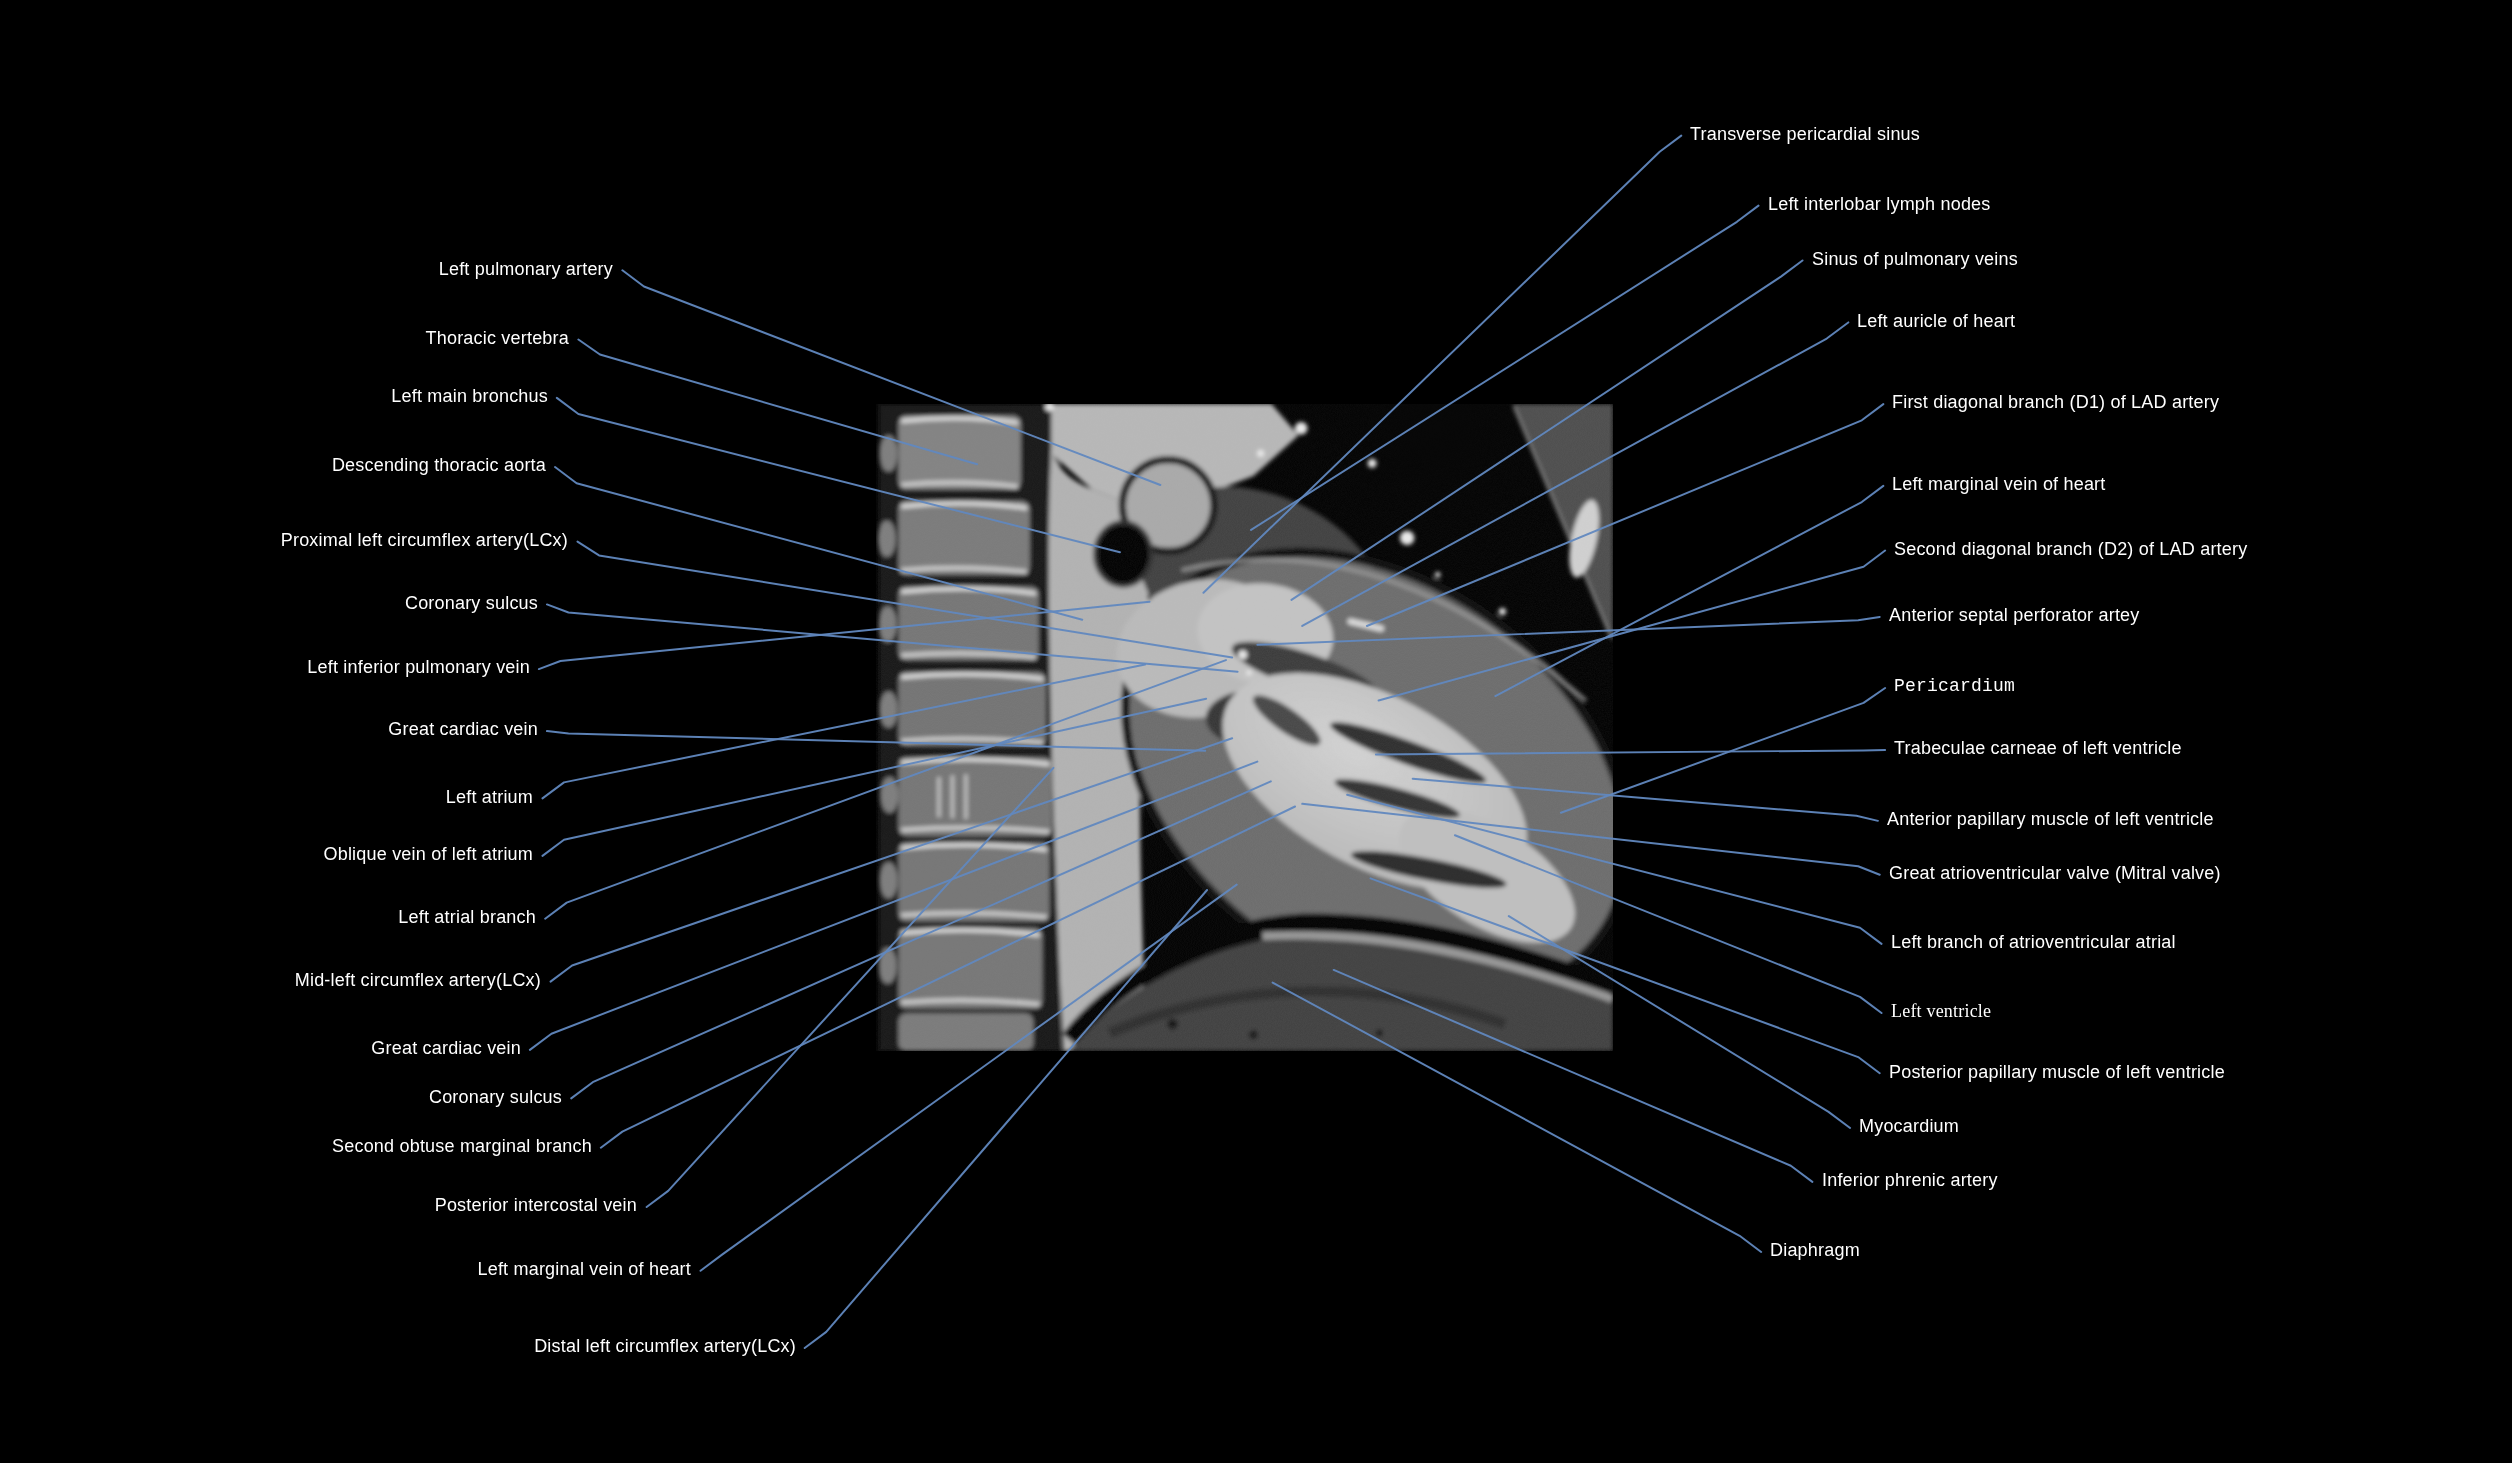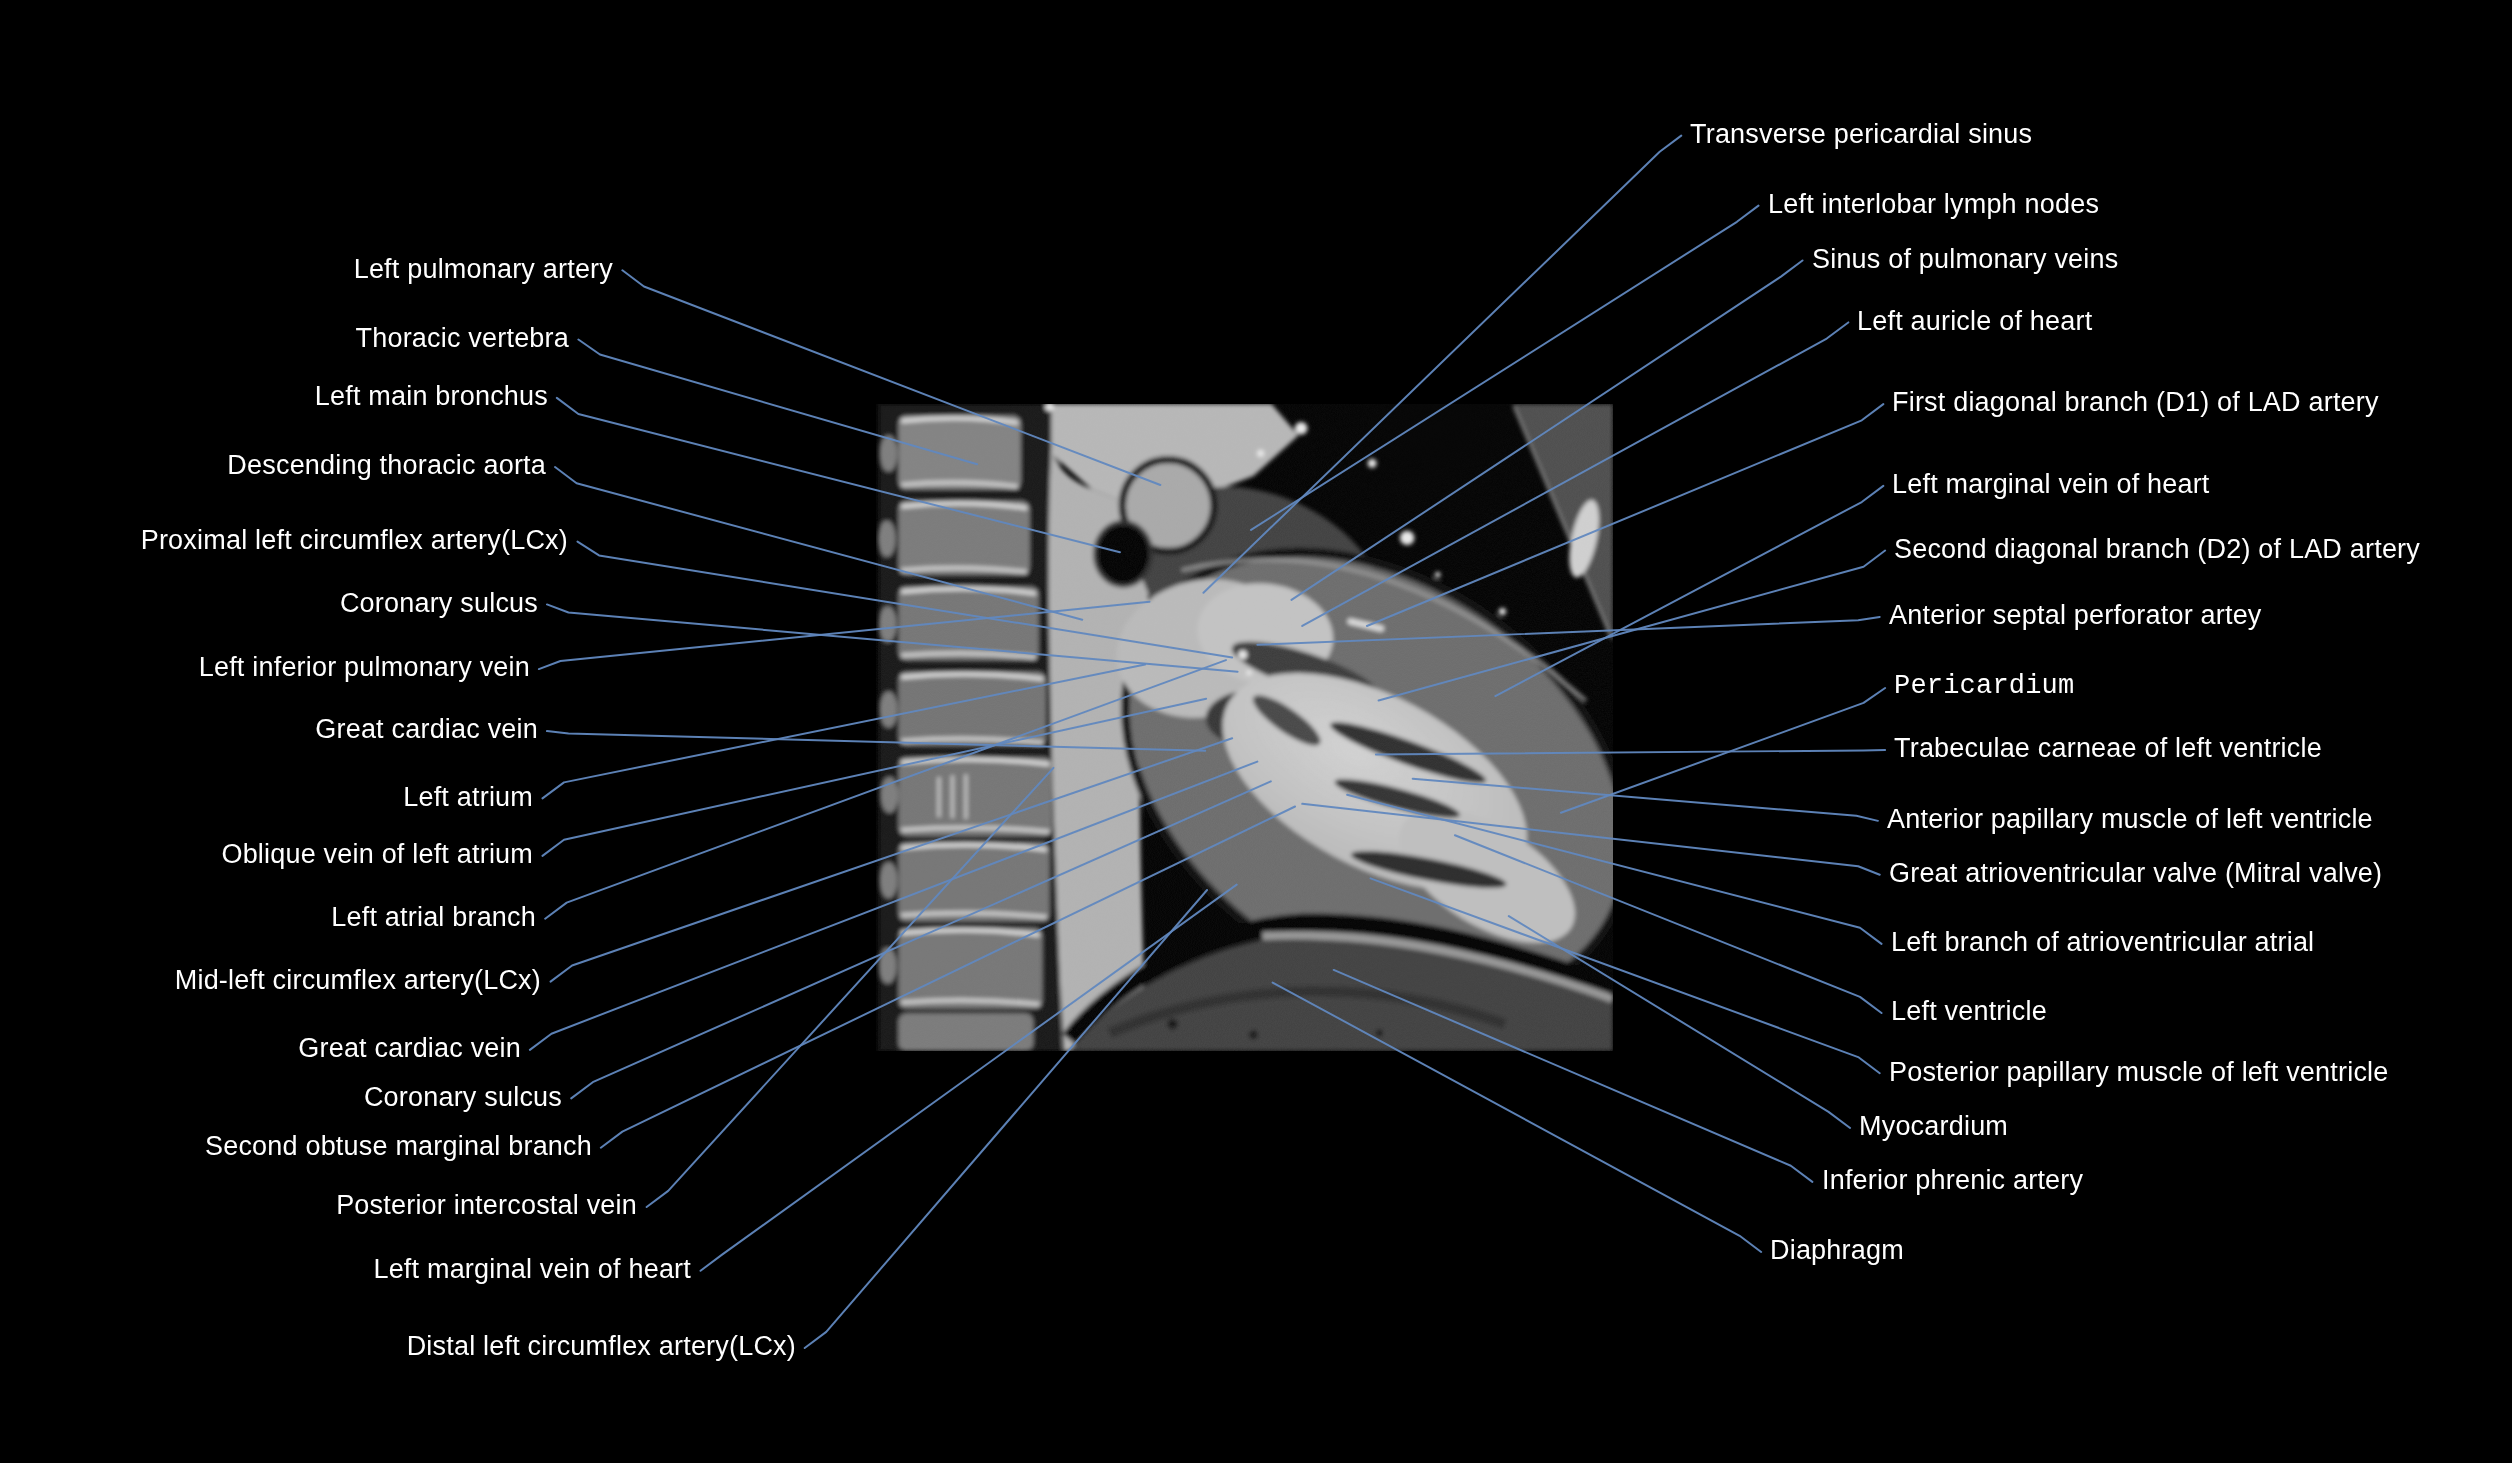--- a/index.html
+++ b/index.html
@@ -1,20 +1,20 @@
 <!DOCTYPE html>
 <html style="font-size:14.4px"><head>
 <meta charset="utf-8">
 <style>
   html,body{margin:0;padding:0;background:#000;}
   .canvas{position:relative;width:2512px;height:1463px;background:#000;overflow:hidden;
           font-family:"Liberation Sans", sans-serif;}
   .ct{position:absolute;left:876px;top:404px;width:737px;height:647px;}
   .lines{position:absolute;left:0;top:0;width:2512px;height:1463px;pointer-events:none;}
-  .label{position:absolute;white-space:nowrap;font-size:27px;line-height:30.5px;color:#fff;
+  .label{position:absolute;white-space:nowrap;font-size:18px;line-height:30.5px;color:#fff;
          transform:translateY(-50%);letter-spacing:0.2px;}
   .label.left{}
   .label.right{text-align:left;}
 </style>
 </head>
 <body>
 
 <div class="canvas">
 
   <svg class="ct" viewBox="0 0 820 720" aria-hidden="true">
@@ -216,20 +216,20 @@
       <div class="label right" style="top: 321px; color: rgb(255, 255, 255); left: 1857px; text-align: center;">Left auricle of heart</div>
       <div class="label right" style="top: 402px; color: rgb(255, 255, 255); left: 1892px;">First diagonal branch (D1) of LAD artery</div>
       <div class="label right" style="top: 484px; color: rgb(255, 255, 255); left: 1892px;">Left marginal vein of heart</div>
       <div class="label right" style="top: 549px; color: rgb(255, 255, 255); left: 1894px;">Second diagonal branch (D2) of LAD artery</div>
       <div class="label right" style="top: 615px; color: rgb(255, 255, 255); left: 1889px;">Anterior septal perforator artey</div>
       <div class="label right" style="top: 686px; color: rgb(255, 255, 255); left: 1894px; font-family: Liberation Mono, monospace;">Pericardium</div>
       <div class="label right" style="top: 748px; color: rgb(255, 255, 255); left: 1894px;">Trabeculae carneae of left ventricle</div>
       <div class="label right" style="top: 819px; color: rgb(255, 255, 255); left: 1887px;">Anterior papillary muscle of left ventricle</div>
       <div class="label right" style="top: 873px; color: rgb(255, 255, 255); left: 1889px;">Great atrioventricular valve (Mitral valve)</div>
       <div class="label right" style="top: 942px; color: rgb(255, 255, 255); left: 1891px;">Left branch of atrioventricular atrial</div>
-      <div class="label right" style="top: 1011px; color: rgb(255, 255, 255); left: 1891px;">Left ventricle</div>
+      <div class="label right" style="top: 1011px; color: rgb(255, 255, 255); left: 1891px; font-family: Liberation Serif, serif;">Left ventricle</div>
       <div class="label right" style="top: 1072px; color: rgb(255, 255, 255); left: 1889px;">Posterior papillary muscle of left ventricle</div>
       <div class="label right" style="top: 1126px; color: rgb(255, 255, 255); left: 1859px;">Myocardium</div>
       <div class="label right" style="top: 1180px; color: rgb(255, 255, 255); left: 1822px;">Inferior phrenic artery</div>
       <div class="label right" style="top: 1250px; color: rgb(255, 255, 255); left: 1770px;">Diaphragm</div>
     </div>
 </div>
 
 
 </body></html>

